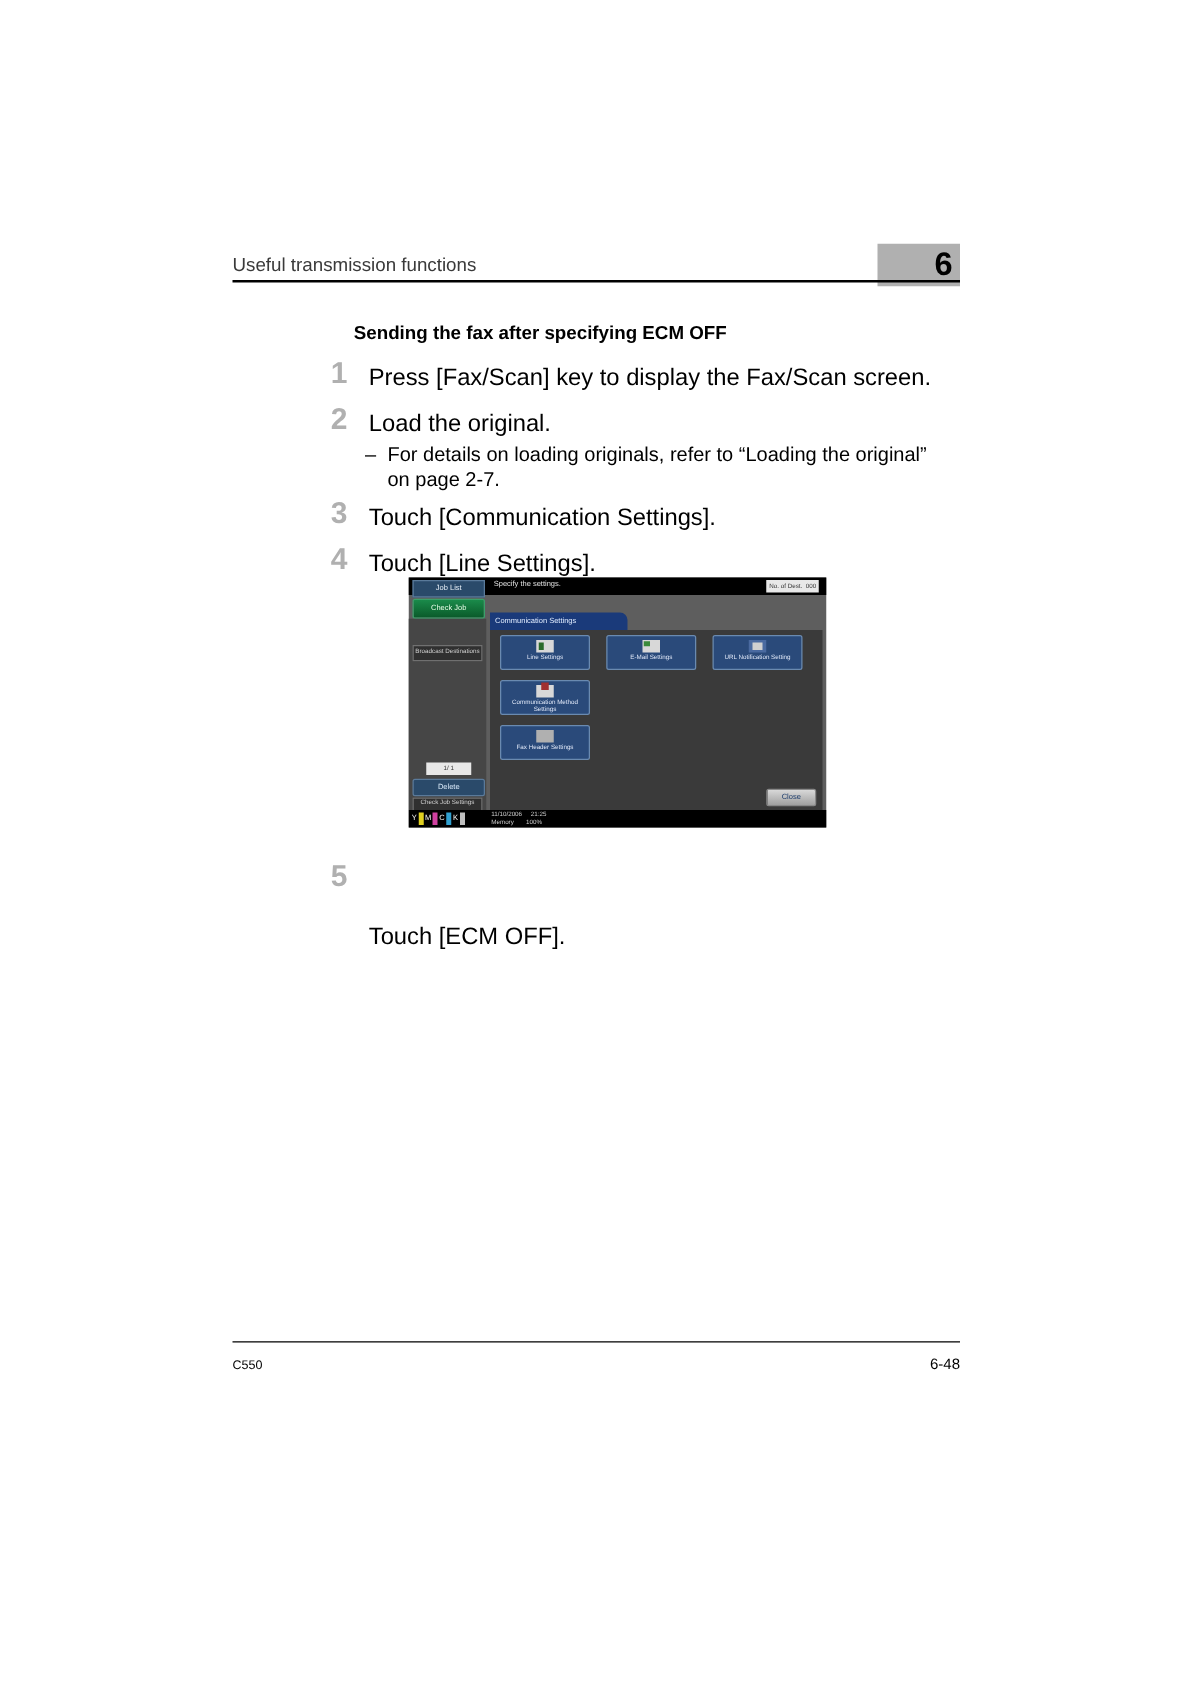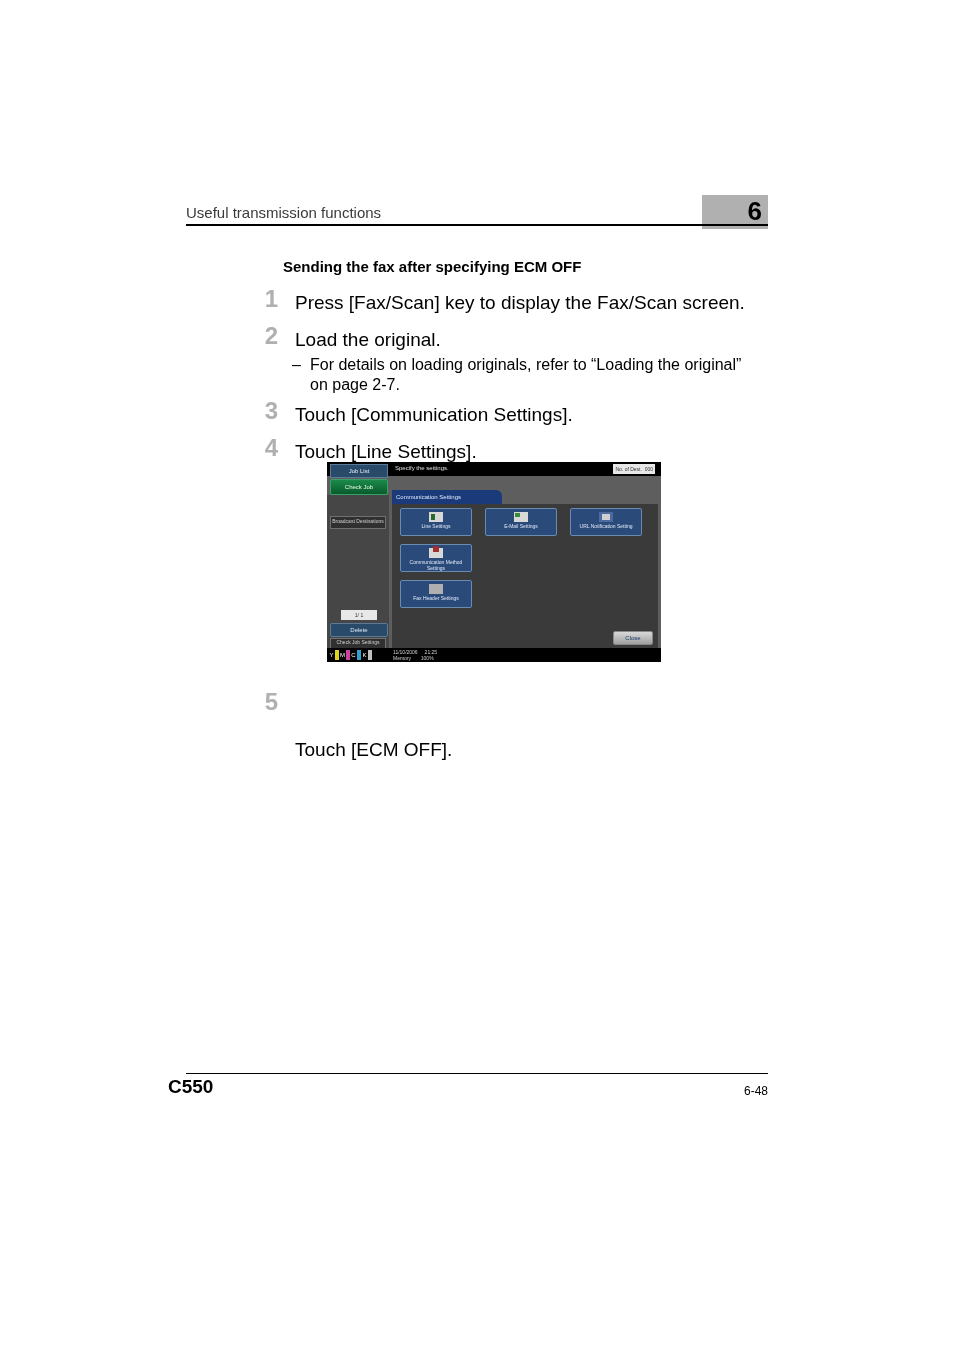--- a/index.html
+++ b/index.html
@@ -85,24 +85,23 @@
 
   .footer-line {
     position: absolute;
     left: 186px;
     right: 186px;
     bottom: 276px;
     border-top: 1.5px solid #000;
   }
   .footer-left {
     position: absolute;
-    left: 168px;
+    left: 186px;
     bottom: 252px;
-    font-size: 19px;
-    font-weight: bold;
+    font-size: 10px;
   }
   .footer-right {
     position: absolute;
     right: 186px;
     bottom: 252px;
     font-size: 12px;
   }
 
   
   .emb {

